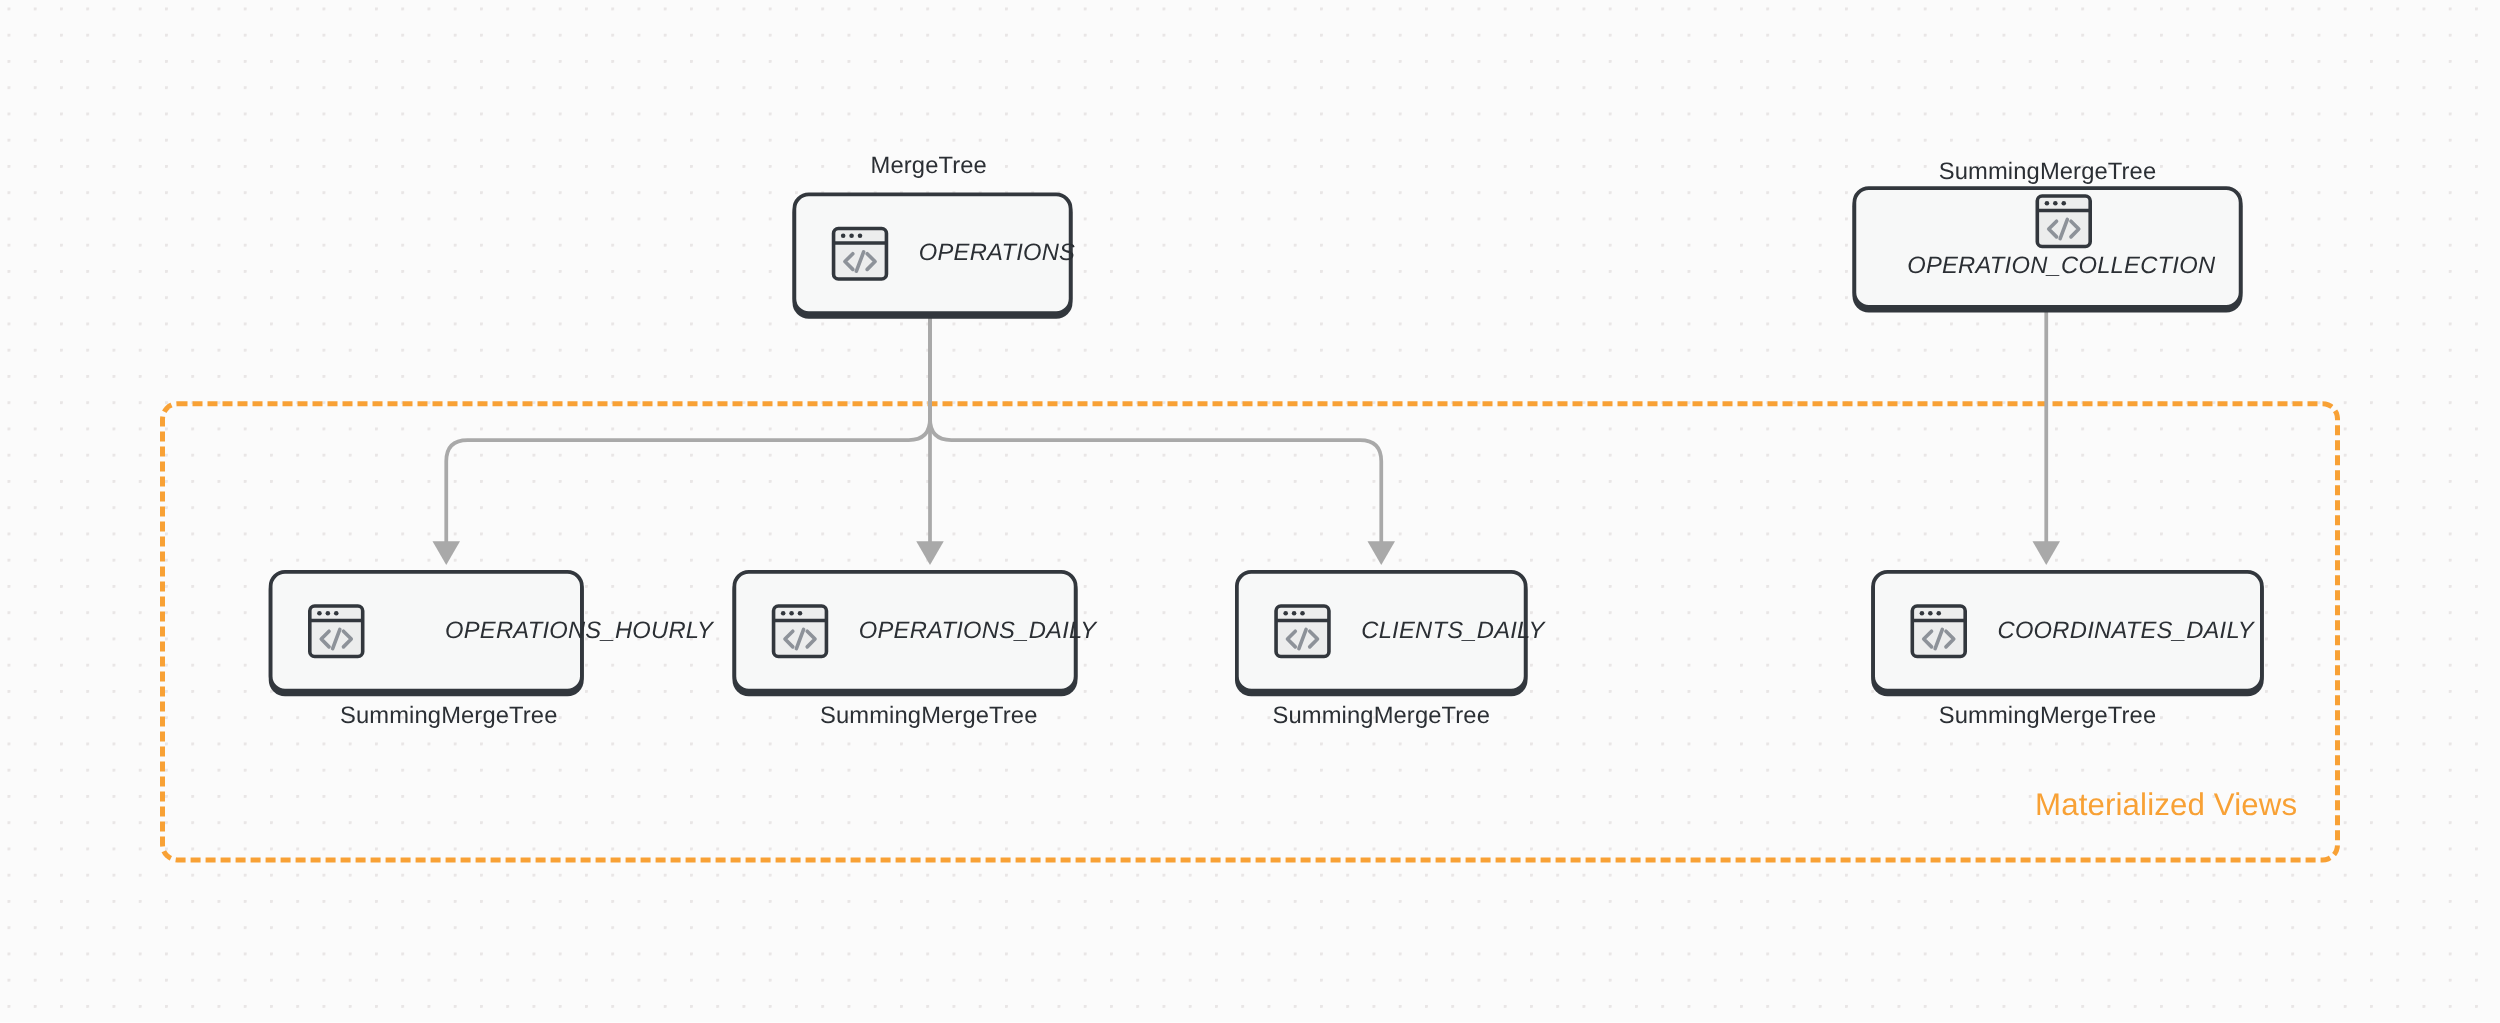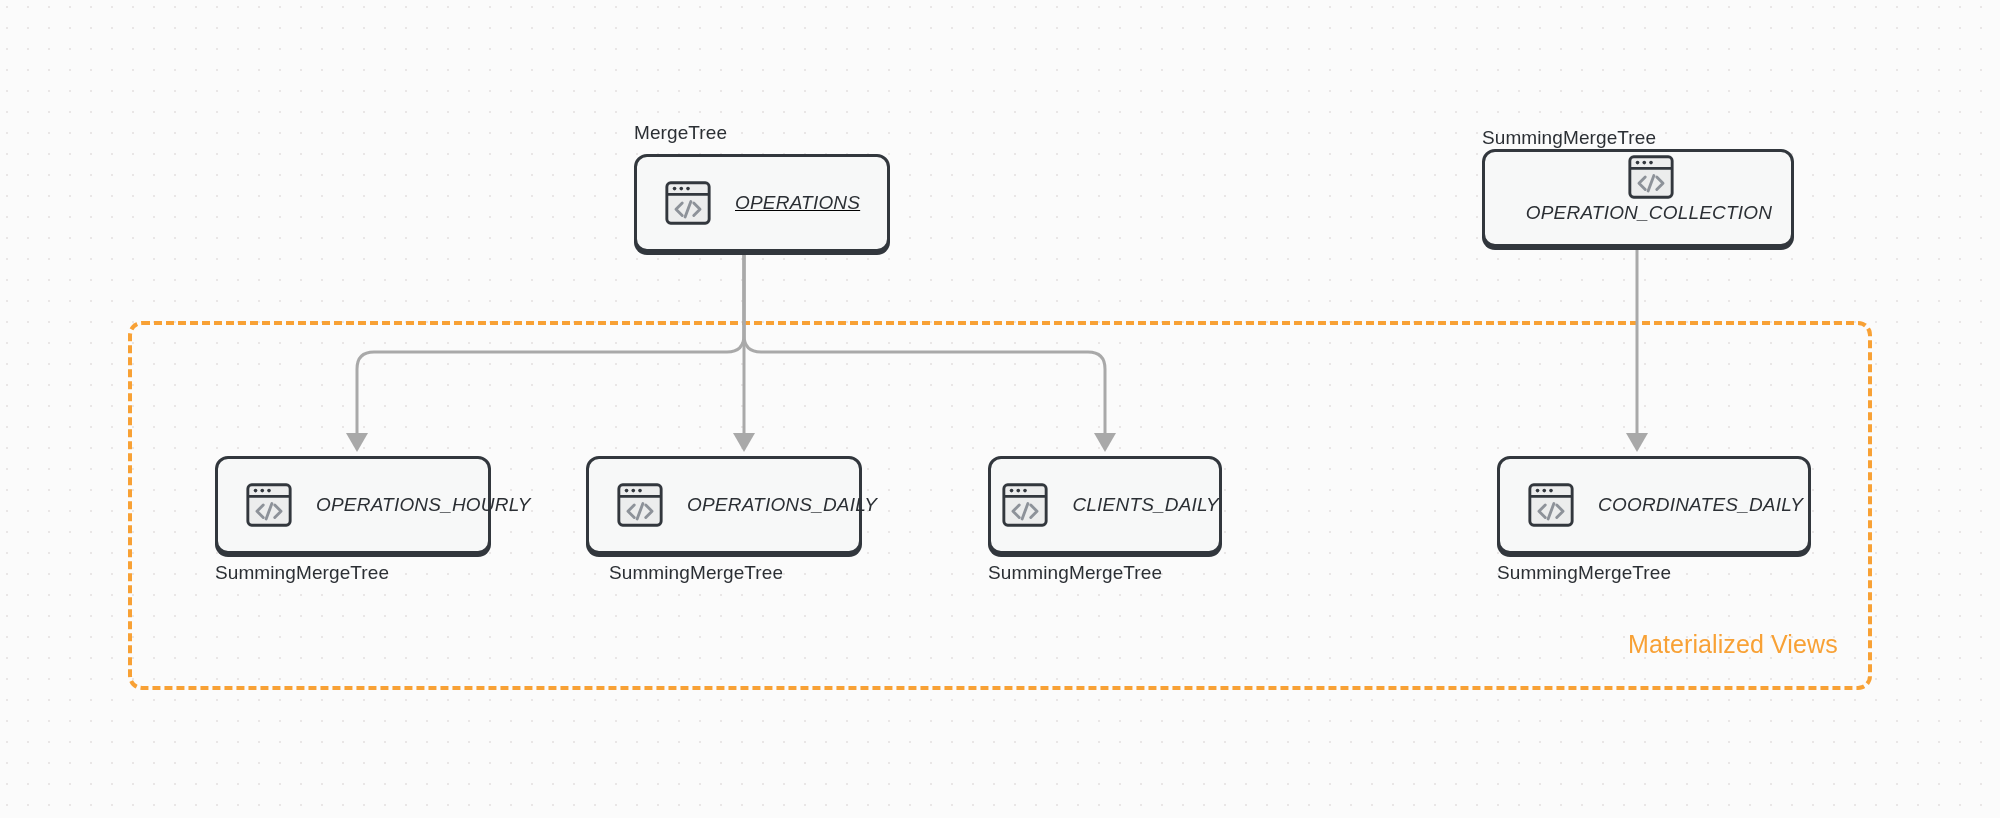--- a/index.html
+++ b/index.html
@@ -71,21 +71,21 @@
     letter-spacing: 0.2px;
   }
 
   
   .engine-label {
     position: absolute;
     font-family: "Liberation Sans", sans-serif;
     font-size: 19px;
     color: #2b2f34;
     white-space: nowrap;
-    text-align: left;
+    text-align: center;
     letter-spacing: 0.1px;
   }
 </style>
 </head>
 <body>
 
 <div id="canvas">
 
   <div class="group-box" style="left: 128px; top: 321px; width: 1744px; height: 369px; border-color: rgb(248, 161, 53);"></div>
   <div class="group-label" style="left: 1628px; top: 630px; color: rgb(248, 161, 53);">Materialized Views</div>
@@ -95,21 +95,21 @@
       <polygon points="346,433 368,433 357,452" fill="#a9a9a9"></polygon>
       <path d="M 744 252 L 744 434" fill="none" stroke="#a9a9a9" stroke-width="3" stroke-linecap="butt"></path>
       <polygon points="733,433 755,433 744,452" fill="#a9a9a9"></polygon>
       <path d="M 744 252 L 744 335 Q 744 352 761 352 L 1088 352 Q 1105 352 1105 369 L 1105 434" fill="none" stroke="#a9a9a9" stroke-width="3" stroke-linecap="butt"></path>
       <polygon points="1094,433 1116,433 1105,452" fill="#a9a9a9"></polygon>
       <path d="M 1637 247 L 1637 434" fill="none" stroke="#a9a9a9" stroke-width="3" stroke-linecap="butt"></path>
       <polygon points="1626,433 1648,433 1637,452" fill="#a9a9a9"></polygon>
     </svg>
 
   <div id="node-layer">
-      <div class="node" style="left: 634px; top: 154px; width: 256px; height: 98px; border-color: rgb(50, 55, 61); background: rgb(247, 248, 248); text-decoration: underline;">
+      <div class="node" style="left: 634px; top: 154px; width: 224px; height: 98px; border-color: rgb(50, 55, 61); background: rgb(247, 248, 248);">
         <span class="node-icon"><svg viewBox="0 0 52 52" width="50" height="50">
             <rect x="4" y="5" width="44" height="42" rx="4" ry="4" fill="#eceded" stroke="#32373d" stroke-width="3"></rect>
             <path d="M4 17 H48" stroke="#32373d" stroke-width="3" fill="none"></path>
             <circle cx="12" cy="11" r="1.9" fill="#32373d"></circle>
             <circle cx="19" cy="11" r="1.9" fill="#32373d"></circle>
             <circle cx="26" cy="11" r="1.9" fill="#32373d"></circle>
             <path d="M20 26 L13.5 32.5 L20 39" stroke="#8d9299" stroke-width="3" fill="none" stroke-linecap="round" stroke-linejoin="round"></path>
             <path d="M32 26 L38.5 32.5 L32 39" stroke="#8d9299" stroke-width="3" fill="none" stroke-linecap="round" stroke-linejoin="round"></path>
             <path d="M29 24.5 L23 40.5" stroke="#8d9299" stroke-width="3" fill="none" stroke-linecap="round"></path>
           </svg></span>
@@ -123,21 +123,21 @@
             <circle cx="12" cy="11" r="1.9" fill="#32373d"></circle>
             <circle cx="19" cy="11" r="1.9" fill="#32373d"></circle>
             <circle cx="26" cy="11" r="1.9" fill="#32373d"></circle>
             <path d="M20 26 L13.5 32.5 L20 39" stroke="#8d9299" stroke-width="3" fill="none" stroke-linecap="round" stroke-linejoin="round"></path>
             <path d="M32 26 L38.5 32.5 L32 39" stroke="#8d9299" stroke-width="3" fill="none" stroke-linecap="round" stroke-linejoin="round"></path>
             <path d="M29 24.5 L23 40.5" stroke="#8d9299" stroke-width="3" fill="none" stroke-linecap="round"></path>
           </svg></span>
         <span class="node-title" style="color: rgb(43, 47, 52);">OPERATION_COLLECTION</span>
       </div>
       <div class="engine-label" style="left: 1482px; top: 127px; width: 312px; color: rgb(43, 47, 52);">SummingMergeTree</div>
-      <div class="node" style="left: 215px; top: 456px; width: 276px; height: 98px; border-color: rgb(50, 55, 61); background: rgb(247, 248, 248);">
+      <div class="node" style="left: 215px; top: 456px; width: 252px; height: 98px; border-color: rgb(50, 55, 61); background: rgb(247, 248, 248); gap: 40px;">
         <span class="node-icon"><svg viewBox="0 0 52 52" width="50" height="50">
             <rect x="4" y="5" width="44" height="42" rx="4" ry="4" fill="#eceded" stroke="#32373d" stroke-width="3"></rect>
             <path d="M4 17 H48" stroke="#32373d" stroke-width="3" fill="none"></path>
             <circle cx="12" cy="11" r="1.9" fill="#32373d"></circle>
             <circle cx="19" cy="11" r="1.9" fill="#32373d"></circle>
             <circle cx="26" cy="11" r="1.9" fill="#32373d"></circle>
             <path d="M20 26 L13.5 32.5 L20 39" stroke="#8d9299" stroke-width="3" fill="none" stroke-linecap="round" stroke-linejoin="round"></path>
             <path d="M32 26 L38.5 32.5 L32 39" stroke="#8d9299" stroke-width="3" fill="none" stroke-linecap="round" stroke-linejoin="round"></path>
             <path d="M29 24.5 L23 40.5" stroke="#8d9299" stroke-width="3" fill="none" stroke-linecap="round"></path>
           </svg></span>
@@ -151,21 +151,21 @@
             <circle cx="12" cy="11" r="1.9" fill="#32373d"></circle>
             <circle cx="19" cy="11" r="1.9" fill="#32373d"></circle>
             <circle cx="26" cy="11" r="1.9" fill="#32373d"></circle>
             <path d="M20 26 L13.5 32.5 L20 39" stroke="#8d9299" stroke-width="3" fill="none" stroke-linecap="round" stroke-linejoin="round"></path>
             <path d="M32 26 L38.5 32.5 L32 39" stroke="#8d9299" stroke-width="3" fill="none" stroke-linecap="round" stroke-linejoin="round"></path>
             <path d="M29 24.5 L23 40.5" stroke="#8d9299" stroke-width="3" fill="none" stroke-linecap="round"></path>
           </svg></span>
         <span class="node-title" style="color: rgb(43, 47, 52);">OPERATIONS_DAILY</span>
       </div>
       <div class="engine-label" style="left: 609px; top: 562px; width: 268px; color: rgb(43, 47, 52);">SummingMergeTree</div>
-      <div class="node" style="left: 988px; top: 456px; width: 234px; height: 98px; border-color: rgb(50, 55, 61); background: rgb(247, 248, 248); justify-content: flex-end;">
+      <div class="node" style="left: 988px; top: 456px; width: 234px; height: 98px; border-color: rgb(50, 55, 61); background: rgb(247, 248, 248);">
         <span class="node-icon"><svg viewBox="0 0 52 52" width="50" height="50">
             <rect x="4" y="5" width="44" height="42" rx="4" ry="4" fill="#eceded" stroke="#32373d" stroke-width="3"></rect>
             <path d="M4 17 H48" stroke="#32373d" stroke-width="3" fill="none"></path>
             <circle cx="12" cy="11" r="1.9" fill="#32373d"></circle>
             <circle cx="19" cy="11" r="1.9" fill="#32373d"></circle>
             <circle cx="26" cy="11" r="1.9" fill="#32373d"></circle>
             <path d="M20 26 L13.5 32.5 L20 39" stroke="#8d9299" stroke-width="3" fill="none" stroke-linecap="round" stroke-linejoin="round"></path>
             <path d="M32 26 L38.5 32.5 L32 39" stroke="#8d9299" stroke-width="3" fill="none" stroke-linecap="round" stroke-linejoin="round"></path>
             <path d="M29 24.5 L23 40.5" stroke="#8d9299" stroke-width="3" fill="none" stroke-linecap="round"></path>
           </svg></span>

